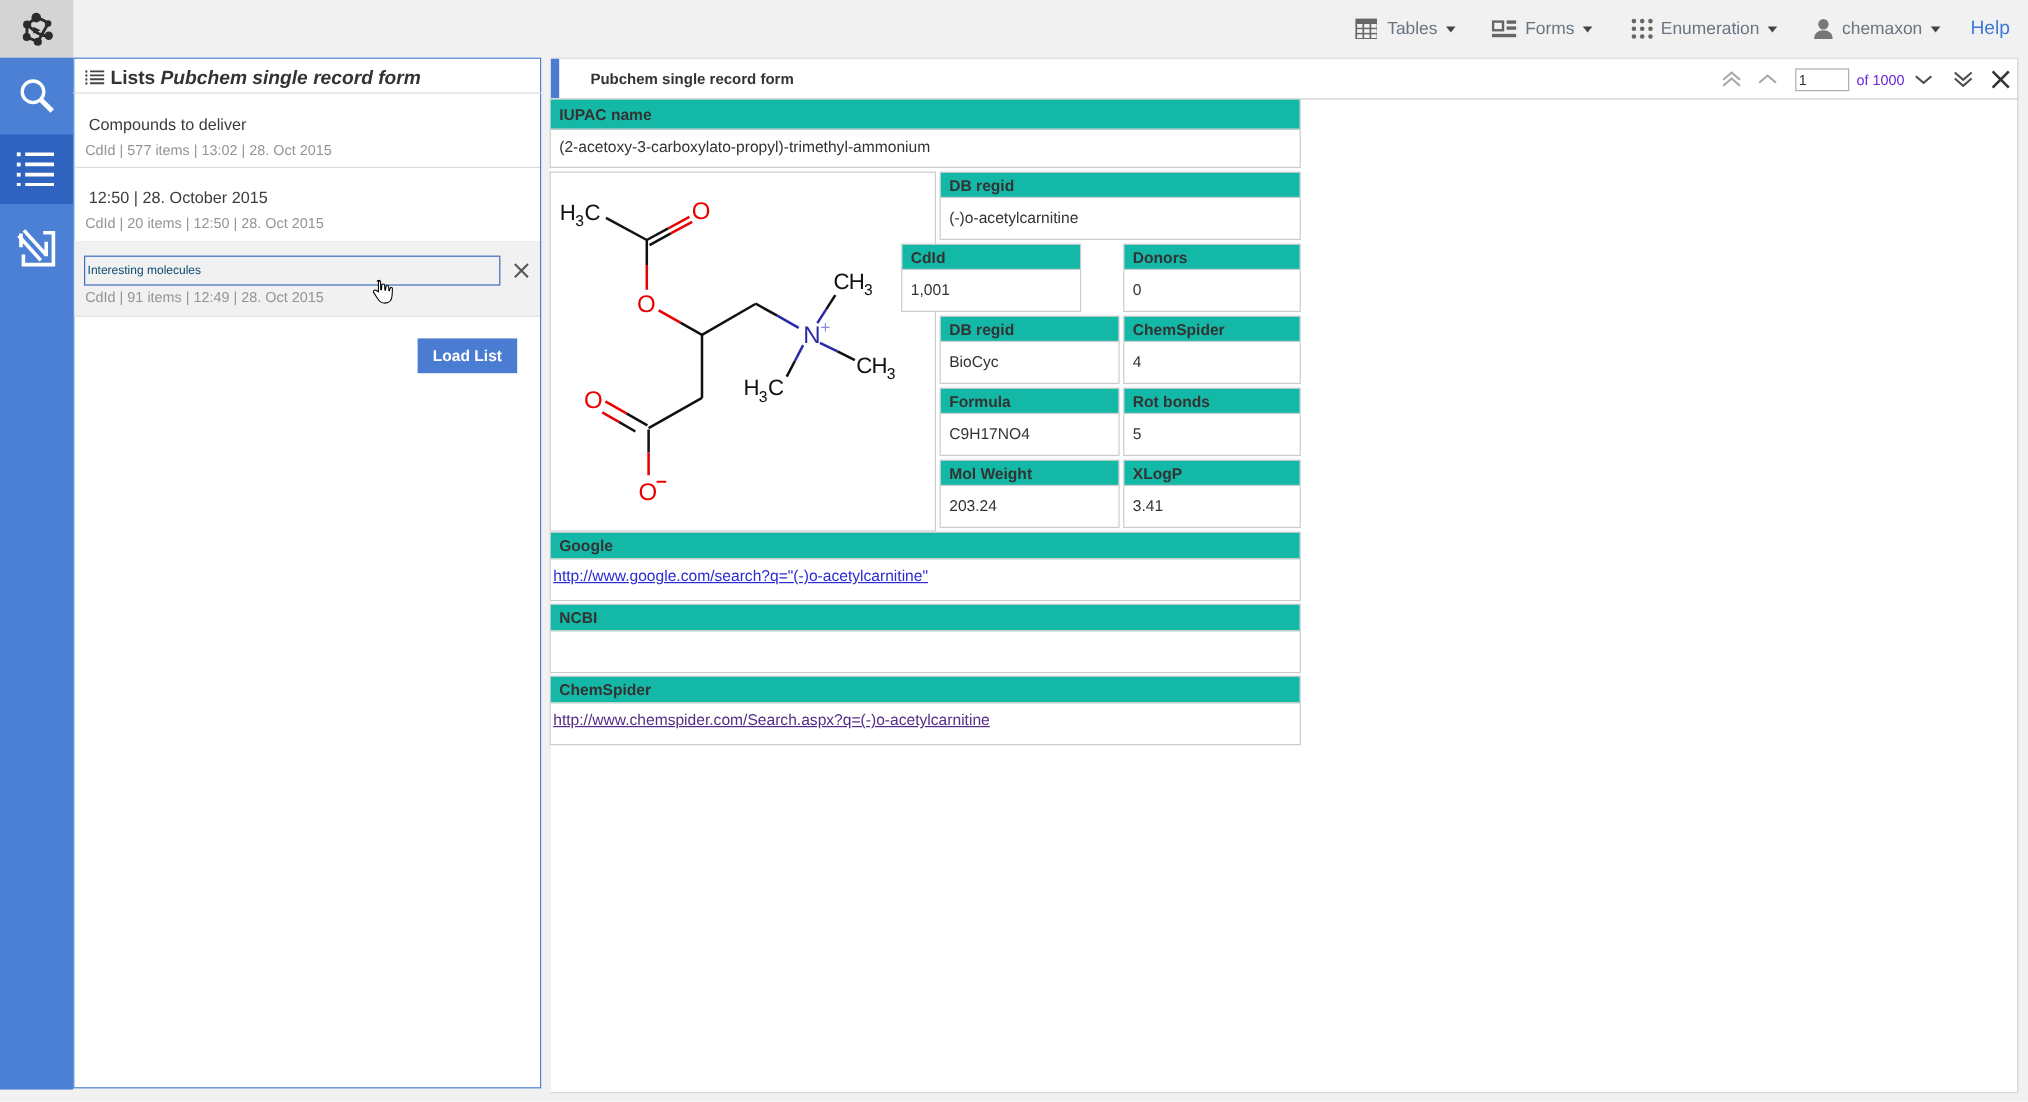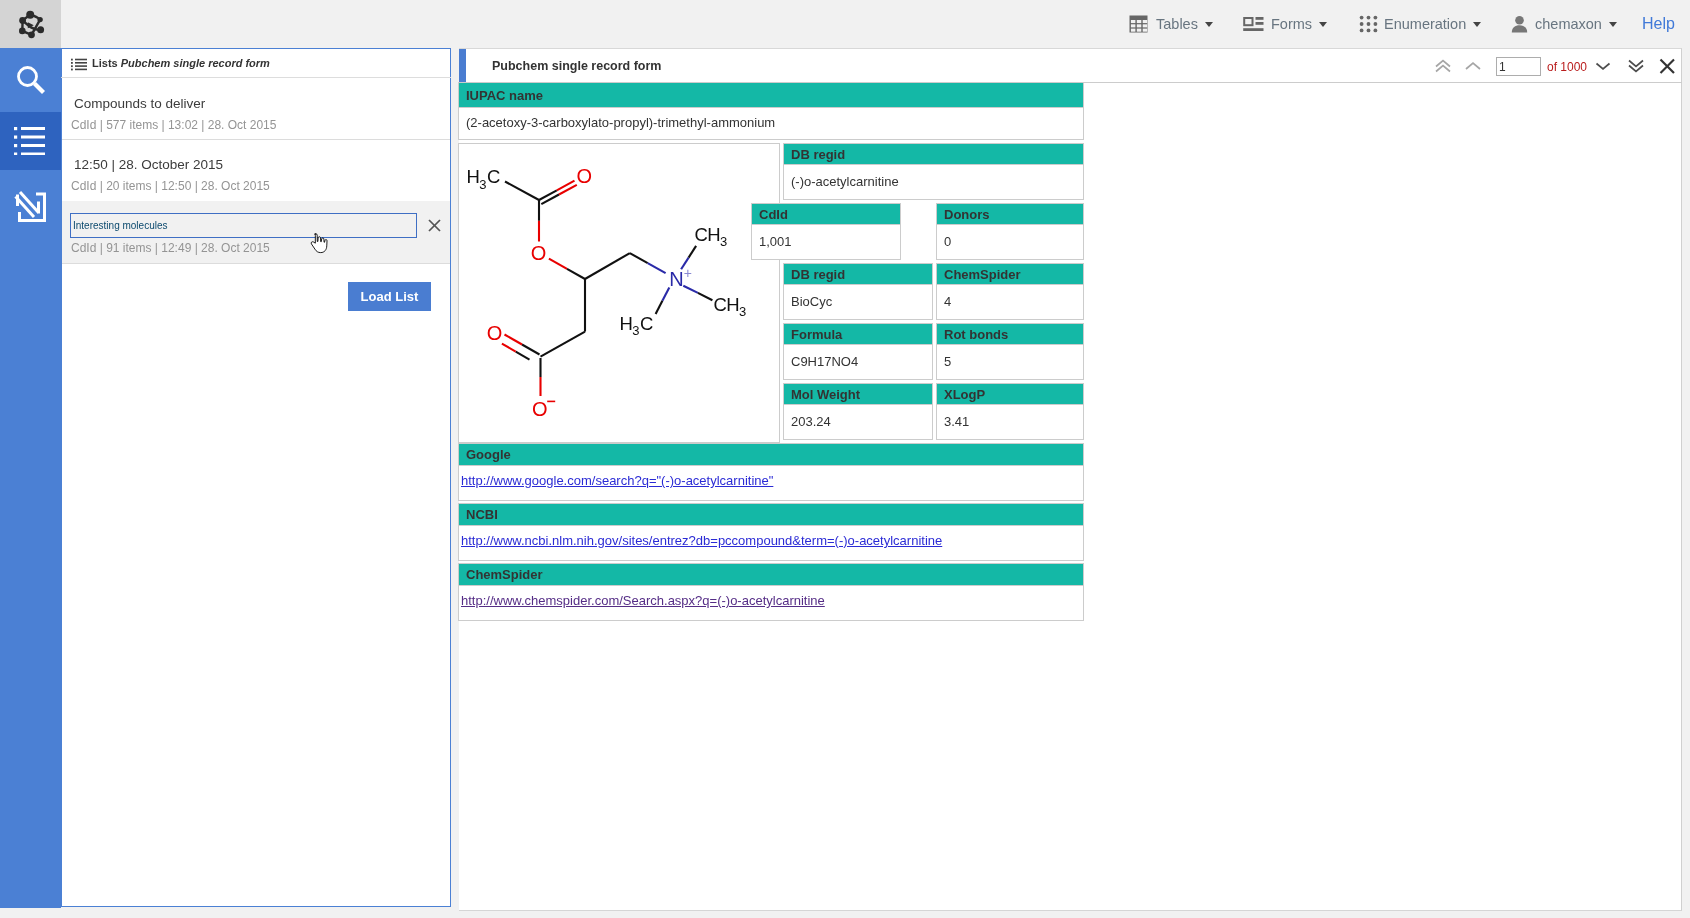--- a/index.html
+++ b/index.html
@@ -135,21 +135,21 @@
   <line x1="4" y1="8.1" x2="16" y2="8.1"></line>
       <line x1="4" y1="11.4" x2="16" y2="11.4"></line>
  </g>
  <g fill="#444">
   <rect x="0" y="0.7" width="1.8" height="1.8"></rect>
       <rect x="0" y="4" width="1.8" height="1.8"></rect>
   <rect x="0" y="7.3" width="1.8" height="1.8"></rect>
       <rect x="0" y="10.6" width="1.8" height="1.8"></rect>
  </g>
 </svg>
-<div class="abs" style="left:92px; top:56.5px; font-size:11px;"><b>Lists</b> <b><i>Pubchem single record form</i></b></div>
+<div class="abs" style="left:92px; top:56.5px; font-size:16px;"><b>Lists</b> <b><i>Pubchem single record form</i></b></div>
 <div class="abs ltitle" style="left:74px; top:96px;">Compounds to deliver</div>
 <div class="abs lsub" style="left:71px; top:118px;">CdId | 577 items | 13:02 | 28. Oct 2015</div>
 <div class="abs divider" style="left:62px; top:139px; width:388px;"></div>
 <div class="abs ltitle" style="left:74px; top:157px;">12:50 | 28. October 2015</div>
 <div class="abs lsub" style="left:71px; top:179px;">CdId | 20 items | 12:50 | 28. Oct 2015</div>
 <div class="abs divider" style="left:62px; top:201px; width:388px;"></div>
 <div id="item3bg" class="abs"></div>
 <input id="nameinput" class="abs" value="Interesting molecules" style="">
 <svg class="abs" style="left:428px; top:219px;" width="13" height="13" viewBox="0 0 13 13">
  <line x1="1" y1="1" x2="12" y2="12" stroke="#555" stroke-width="1.7"></line>
@@ -169,21 +169,21 @@
 <div id="mtitle" class="abs">Pubchem single record form</div>
 
 <svg class="abs" style="left:1434px; top:59px;" width="18" height="14" viewBox="0 0 18 14">
  <path class="chevdis" d="M2,7.5 L9,1.5 L16,7.5"></path>
     <path class="chevdis" d="M2,12.5 L9,6.5 L16,12.5"></path>
 </svg>
 <svg class="abs" style="left:1464px; top:59px;" width="18" height="14" viewBox="0 0 18 14">
  <path class="chevdis" d="M2,10 L9,4 L16,10"></path>
 </svg>
 <input id="pageinput" class="abs" value="1" style="">
-<div class="abs" style="left:1547px; top:60px; font-size:12px; color:#b91c1c;">of 1000</div>
+<div class="abs" style="left:1547px; top:60px; font-size:12px; color:#6d28d9;">of 1000</div>
 <svg class="abs" style="left:1594px; top:59px;" width="18" height="14" viewBox="0 0 18 14">
  <path class="chev" d="M2.5,4.5 L9,10 L15.5,4.5"></path>
 </svg>
 <svg class="abs" style="left:1627px; top:59px;" width="18" height="14" viewBox="0 0 18 14">
  <path class="chev" d="M2,1.5 L9,7.5 L16,1.5"></path>
     <path class="chev" d="M2,6.5 L9,12.5 L16,6.5"></path>
 </svg>
 <svg class="abs" style="left:1659px; top:58px;" width="17" height="17" viewBox="0 0 17 17">
  <line x1="1.5" y1="1.5" x2="15" y2="15" stroke="#333" stroke-width="2.2"></line>
  <line x1="15" y1="1.5" x2="1.5" y2="15" stroke="#333" stroke-width="2.2"></line>
@@ -232,21 +232,20 @@
  <div class="fhead" style="height:21px;">XLogP</div>
  <div class="fval">3.41</div>
 </div>
 
 <div class="abs fbox" style="left:458px; top:443px; width:626px; height:58px;">
  <div class="fhead" style="height:22px;">Google</div>
  <div style="padding:5px 0 0 2px;"><a class="lnk" href="#" style="color:#2b2bd5;">http://www.google.com/search?q="(-)o-acetylcarnitine"</a></div>
 </div>
 <div class="abs fbox" style="left:458px; top:503px; width:626px; height:58px;">
  <div class="fhead" style="height:22px;">NCBI</div>
- <div style="padding:5px 0 0 2px;"><a class="lnk" href="#" style="color:#2b2bd5;">http://www.ncbi.nlm.nih.gov/sites/entrez?db=pccompound&amp;term=(-)o-acetylcarnitine</a></div>
 </div>
 <div class="abs fbox" style="left:458px; top:563px; width:626px; height:58px;">
  <div class="fhead" style="height:22px;">ChemSpider</div>
  <div style="padding:5px 0 0 2px;"><a class="lnk" href="#" style="color:#552d86;">http://www.chemspider.com/Search.aspx?q=(-)o-acetylcarnitine</a></div>
 </div>
 
 <svg id="molecule" class="abs" style="left:459px; top:144px;" width="320" height="298" viewBox="0 0 320 298">
     <line x1="46.0" y1="37.5" x2="80.0" y2="56.0" stroke="#111" stroke-width="2.1"></line>
     <line x1="80.0" y1="56.0" x2="97.8" y2="46.4" stroke="#111" stroke-width="2.1"></line>
     <line x1="97.8" y1="46.4" x2="115.5" y2="36.7" stroke="#e80000" stroke-width="2.1"></line>

